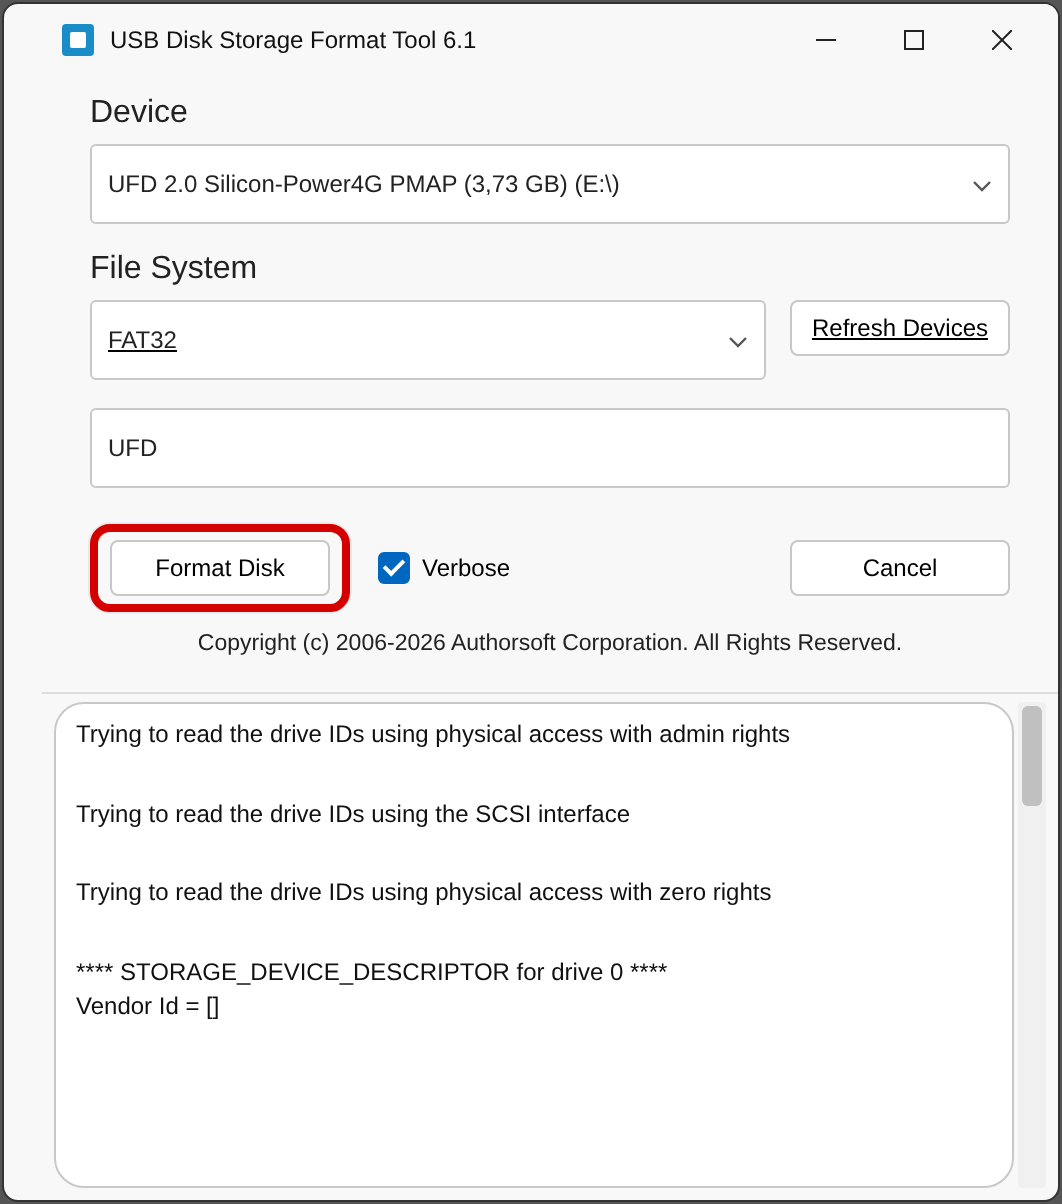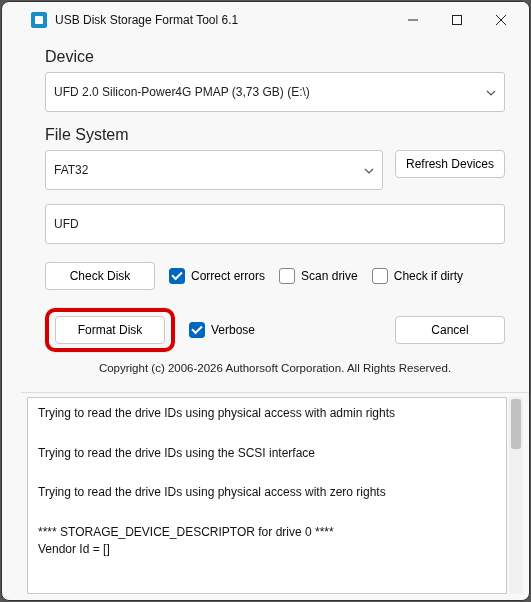--- a/index.html
+++ b/index.html
@@ -72,21 +72,21 @@
     display: flex;
     align-items: center;
     position: relative;
   }
   .select .chev {
     position: absolute;
     right: 8px;
     top: 50%;
     transform: translateY(-50%);
   }
-  .row { display: flex; gap: 12px; align-items: stretch; }
+  .row { display: flex; gap: 12px; align-items: stretch; text-decoration: underline; }
   .row .select.fs { flex: 1; }
   .btn {
     height: 28px;
     background: #fff;
     border: 1px solid #c8c8c8;
     border-radius: 4px;
     padding: 0 14px;
     font-size: 12px;
     display: inline-flex;
     align-items: center;
@@ -143,21 +143,21 @@
     flex: 1;
     border-top: 1px solid #ddd;
     display: flex;
     padding: 4px 6px 6px 6px;
     min-height: 0;
   }
   .log {
     flex: 1;
     background: #fff;
     border: 1px solid #c8c8c8;
-    border-radius: 1px;
+    border-radius: 15px;
     padding: 8px 10px;
     font-size: 12px;
     color: #111;
     overflow: hidden;
     position: relative;
   }
   .log p { margin-bottom: 24px; line-height: 1.3; }
   .log p:last-child { margin-bottom: 0; }
   .scrollbar {
     width: 14px;
@@ -229,35 +229,20 @@
         <div class="btn w110">Refresh Devices</div>
       </div>
     </div>
 
     <div class="section">
       <div class="input">
         <span>UFD</span>
       </div>
     </div>
 
-    <div class="actions-row" style="margin-bottom:14px;">
-      <div class="btn w110">Check Disk</div>
-      <label class="check">
-        <span class="checkbox checked"></span>
-        <span>Correct errors</span>
-      </label>
-      <label class="check">
-        <span class="checkbox"></span>
-        <span>Scan drive</span>
-      </label>
-      <label class="check">
-        <span class="checkbox"></span>
-        <span>Check if dirty</span>
-      </label>
-    </div>
 
     <div class="actions-row">
       <span class="highlight">
         <span class="btn w110">Format Disk</span>
       </span>
       <label class="check">
         <span class="checkbox checked"></span>
         <span>Verbose</span>
       </label>
       <div style="flex:1"></div>

